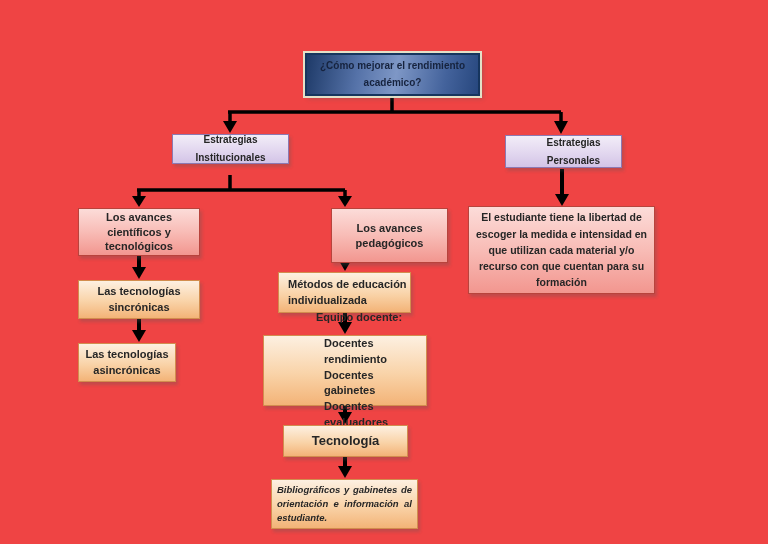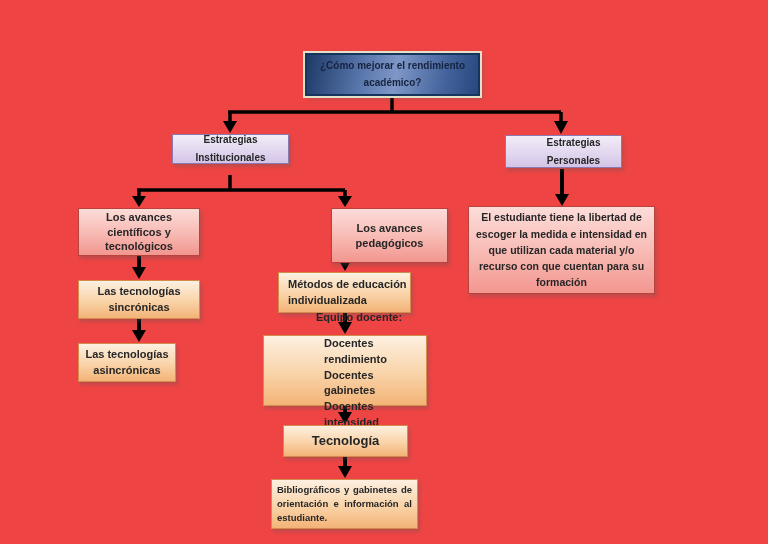--- a/index.html
+++ b/index.html
@@ -139,25 +139,25 @@
 
   <div class="box orange left-align" id="metodos-box" style="left:278px; top:272px; width:133px; height:41px;">
     <span>Métodos de educación individualizada</span>
   </div>
 
   <div class="box orange" id="equipo-box" style="left:263px; top:335px; width:164px; height:71px;">
     <div class="eq-title">Equipo docente:</div>
     <div class="eq-items">
       <div>Docentes rendimiento</div>
       <div>Docentes gabinetes</div>
-      <div>Docentes intensidad</div>
+      <div>Docentes evaluadores</div>
     </div>
   </div>
 
   <div class="box orange" id="tecnologia-box" style="left:283px; top:425px; width:125px; height:32px;">
     <span>Tecnología</span>
   </div>
 
-  <div class="box orange" id="biblio-box" style="left:271px; top:479px; width:147px; height:50px;">
+  <div class="box orange" id="biblio-box" style="left:271px; top:479px; width:147px; height:50px;font-style:italic;">
     <p>Bibliográficos y gabinetes de orientación e información al estudiante.</p>
   </div>
 
 </div>
 
 </body></html>

